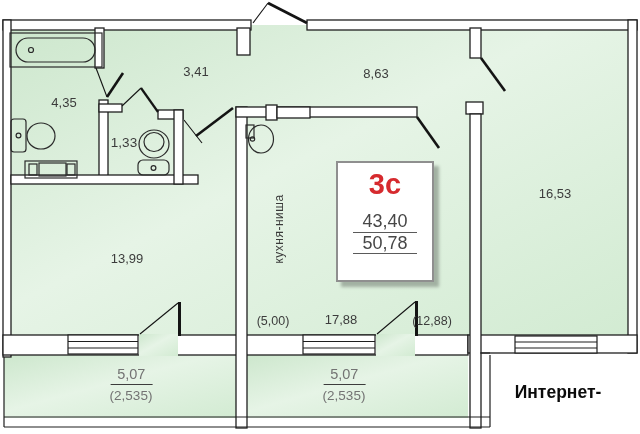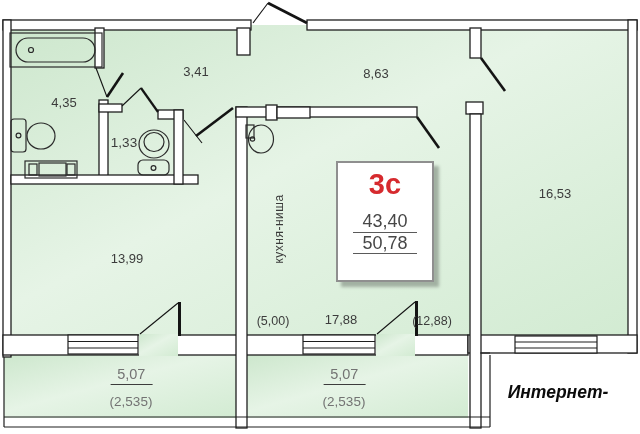--- a/index.html
+++ b/index.html
@@ -20,39 +20,39 @@
     font-size:12px;color:#3a3a3a;letter-spacing:.5px;white-space:nowrap;line-height:1;
   }
   .frac{
     position:absolute;transform:translateX(-50%);
     text-align:right;color:#737373;line-height:1;
   }
   .frac .top{
     display:inline-block;font-size:14.5px;
     border-bottom:1.5px solid #3c3c3c;padding:0 7px 2px 7px;
   }
-  .frac .bot{display:block;font-size:13.5px;padding-top:10px;}
+  .frac .bot{display:block;font-size:13.5px;padding-top:4px;}
   .unit-card{
     position:absolute;left:336px;top:161px;width:98px;height:121px;
     background:#ffffff;border:2px solid #8f8f8f;box-sizing:border-box;
     box-shadow:5px 5px 3px #a2b1a2;
     display:flex;flex-direction:column;align-items:center;
   }
   .unit-type{
     font-size:29px;font-weight:bold;color:#d62a2e;margin-top:7px;line-height:1;
   }
   .unit-areas{margin-top:12px;display:flex;flex-direction:column;align-items:center;}
   .unit-areas span{
     display:block;width:64px;text-align:center;font-size:18px;color:#474747;
     border-bottom:1.5px solid #5a5a5a;line-height:20.5px;
   }
   .watermark{
     position:absolute;left:558px;top:384px;transform:translateX(-50%);
     text-align:center;font-weight:bold;font-size:17.5px;line-height:16.5px;
-    color:#0b0b0b;white-space:nowrap;font-style:italic;
+    color:#0b0b0b;white-space:nowrap;
   }
 </style>
 </head>
 <body>
 
 <div class="stage">
 
   <svg width="640" height="434" viewBox="0 0 640 434">
     <defs>
       <linearGradient id="roomg" x1="0" y1="0" x2="1" y2="1">

